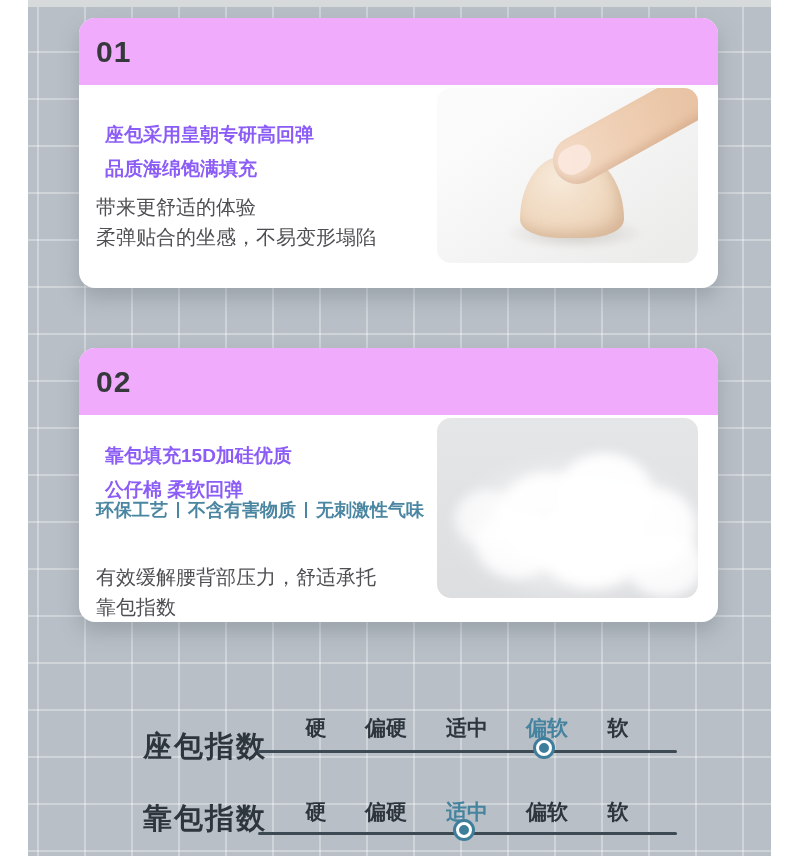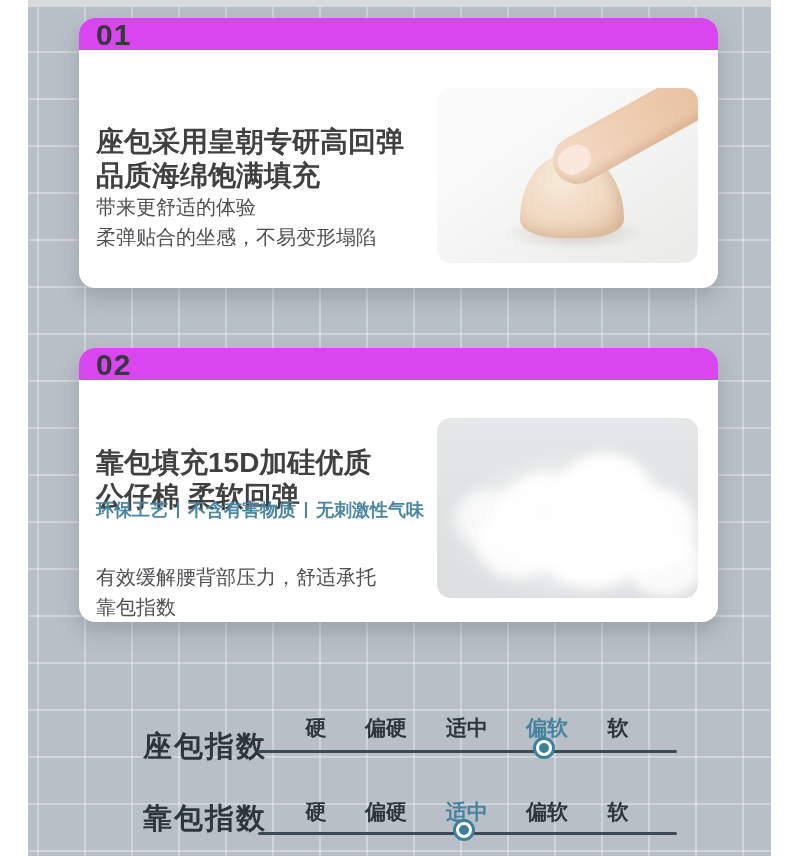--- a/index.html
+++ b/index.html
@@ -20,26 +20,26 @@
   .top-band{position:absolute;left:0;top:0;width:100%;height:7px;background:#d7dadb;}
 
   
   .card{
     position:absolute;left:51px;width:639px;background:#ffffff;border-radius:16px;
     box-shadow:0 10px 20px rgba(103,112,121,.35);
   }
   .card1{top:18px;height:270px;}
   .card2{top:348px;height:274px;}
   .card-header{
-    position:absolute;left:0;top:0;right:0;height:32px;background:#d946ef;
-    border-radius:16px 16px 0 0;display:flex;align-items:flex-start;padding-left:17px;
+    position:absolute;left:0;top:0;right:0;height:67px;background:#f0abfc;
+    border-radius:16px 16px 0 0;display:flex;align-items:center;padding-left:17px;
     box-sizing:border-box;
   }
   .card-num{font-size:30px;font-weight:bold;color:#35393c;letter-spacing:1px;}
-  .card-title{position:absolute;left:17px;font-size:28px;font-weight:bold;color:#404040;line-height:34px;}
+  .card-title{position:absolute;left:26px;font-size:19px;font-weight:bold;color:#8b5cf6;line-height:34px;}
   .card1 .card-title{top:84px;}
   .card2 .card-title{top:75px;}
   .card-title span{display:block;}
   .card-desc{position:absolute;left:17px;font-size:20px;color:#4d4f52;line-height:30px;}
   .card1 .card-desc{top:154px;}
   .card2 .card-desc{top:194px;}
   .card-desc span{display:block;}
   .features{position:absolute;left:17px;top:150px;font-size:18px;font-weight:bold;color:#4a86a1;white-space:nowrap;}
   .features .sep{display:inline-block;width:2px;height:16px;background:#4a86a1;margin:0 9px;vertical-align:-2px;}
 

